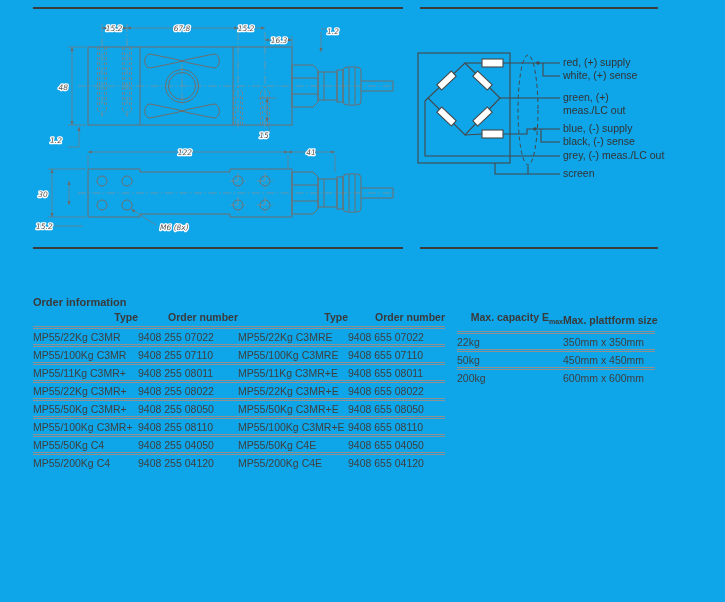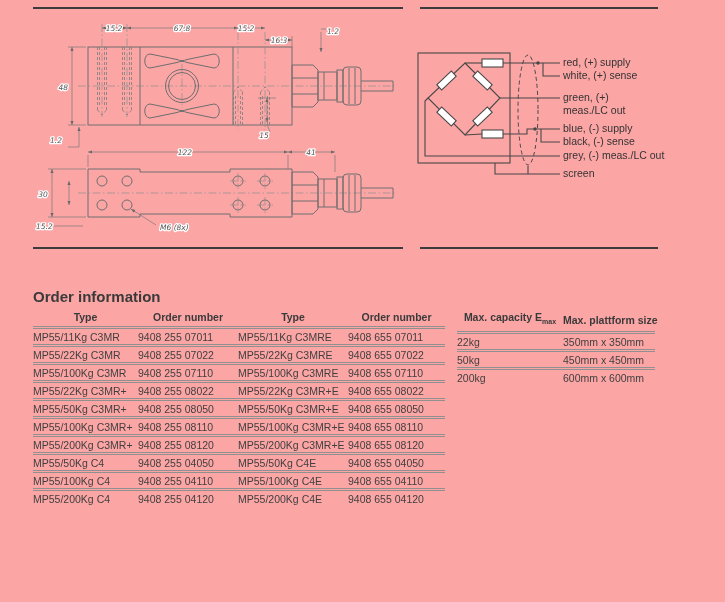--- a/index.html
+++ b/index.html
@@ -1,40 +1,40 @@
 <!DOCTYPE html>
 <html><head>
 <meta charset="utf-8">
 <style>
   html,body { margin:0; padding:0; background:#fff; }
-  .page { position:relative; width:725px; height:602px; background:#fca5a5;
+  .page { position:relative; width:725px; height:602px; background:#0ea5e9;
           font-family:"Liberation Sans",sans-serif; color:#3d3d3d; overflow:hidden; }
   .hrule { position:absolute; height:2px; background:#3c3c3c; }
   svg { position:absolute; overflow:visible; }
 
   
   .ln  { stroke:#6e6e6e; stroke-width:1; fill:none; }
   .cl  { stroke:#8f8f8f; stroke-width:0.7; stroke-dasharray:8 2.5 1.5 2.5; fill:none; }
   .hd  { stroke:#7d7d7d; stroke-width:0.8; stroke-dasharray:3 2; fill:none; }
   .dim { stroke:#7a7a7a; stroke-width:0.7; fill:none; }
   .dtext { font:italic 7.5px "DejaVu Sans",sans-serif; fill:#555;
            paint-order:stroke; stroke:#ffffff; stroke-width:2.5px; stroke-linejoin:round; }
 
   
   .wl  { stroke:#474747; stroke-width:1.1; fill:none; }
   .wlf { stroke:#474747; stroke-width:1.1; fill:#ffffff; }
   .wdash { stroke:#474747; stroke-width:1; stroke-dasharray:4 3; fill:none; }
   .wlabel { font:10.5px "Liberation Sans",sans-serif; fill:#333333; }
 
   
-  .ot-title { position:absolute; left:33px; top:288px; font-size:15px; font-weight:bold; color:#3a3a3a; }
+  .ot-title { position:absolute; left:33px; top:296px; font-size:11px; font-weight:bold; color:#3a3a3a; }
   table.dt { position:absolute; border-collapse:collapse; table-layout:fixed; }
   table.order { left:33px; top:310px; width:412px; }
   table.capacity { left:457px; top:310px; width:198px; }
-  .dt th { font-size:10.5px; line-height:12px; font-weight:bold; text-align:center;
+  .dt th { font-size:10.5px; line-height:12px; font-weight:bold; text-align:right;
            padding:1px 0 3px; color:#3a3a3a; white-space:nowrap; }
   .dt td { font-size:10.5px; line-height:12px; padding:2px 0 1px;
            border-top:3px double #909090; color:#3f3f3f; white-space:nowrap; }
   .dt sub { font-size:7px; }
 </style>
 </head>
 <body>
 
 <div class="page">
 
@@ -264,72 +264,60 @@
     <thead>
       <tr>
         <th>Type</th>
         <th>Order number</th>
         <th>Type</th>
         <th>Order number</th>
       </tr>
     </thead>
     <tbody>
       <tr>
-          <td>MP55/11Kg C3MR</td>
-          <td>9408 255 07011</td>
-          <td>MP55/11Kg C3MRE</td>
-          <td>9408 655 07011</td>
-        </tr>
-      <tr>
           <td>MP55/22Kg C3MR</td>
           <td>9408 255 07022</td>
           <td>MP55/22Kg C3MRE</td>
           <td>9408 655 07022</td>
         </tr>
       <tr>
           <td>MP55/100Kg C3MR</td>
           <td>9408 255 07110</td>
           <td>MP55/100Kg C3MRE</td>
           <td>9408 655 07110</td>
         </tr>
       <tr>
+          <td>MP55/11Kg C3MR+</td>
+          <td>9408 255 08011</td>
+          <td>MP55/11Kg C3MR+E</td>
+          <td>9408 655 08011</td>
+        </tr>
+      <tr>
           <td>MP55/22Kg C3MR+</td>
           <td>9408 255 08022</td>
           <td>MP55/22Kg C3MR+E</td>
           <td>9408 655 08022</td>
         </tr>
       <tr>
           <td>MP55/50Kg C3MR+</td>
           <td>9408 255 08050</td>
           <td>MP55/50Kg C3MR+E</td>
           <td>9408 655 08050</td>
         </tr>
       <tr>
           <td>MP55/100Kg C3MR+</td>
           <td>9408 255 08110</td>
           <td>MP55/100Kg C3MR+E</td>
           <td>9408 655 08110</td>
         </tr>
       <tr>
-          <td>MP55/200Kg C3MR+</td>
-          <td>9408 255 08120</td>
-          <td>MP55/200Kg C3MR+E</td>
-          <td>9408 655 08120</td>
-        </tr>
-      <tr>
           <td>MP55/50Kg C4</td>
           <td>9408 255 04050</td>
           <td>MP55/50Kg C4E</td>
           <td>9408 655 04050</td>
-        </tr>
-      <tr>
-          <td>MP55/100Kg C4</td>
-          <td>9408 255 04110</td>
-          <td>MP55/100Kg C4E</td>
-          <td>9408 655 04110</td>
         </tr>
       <tr>
           <td>MP55/200Kg C4</td>
           <td>9408 255 04120</td>
           <td>MP55/200Kg C4E</td>
           <td>9408 655 04120</td>
         </tr>
     </tbody>
   </table>
 

